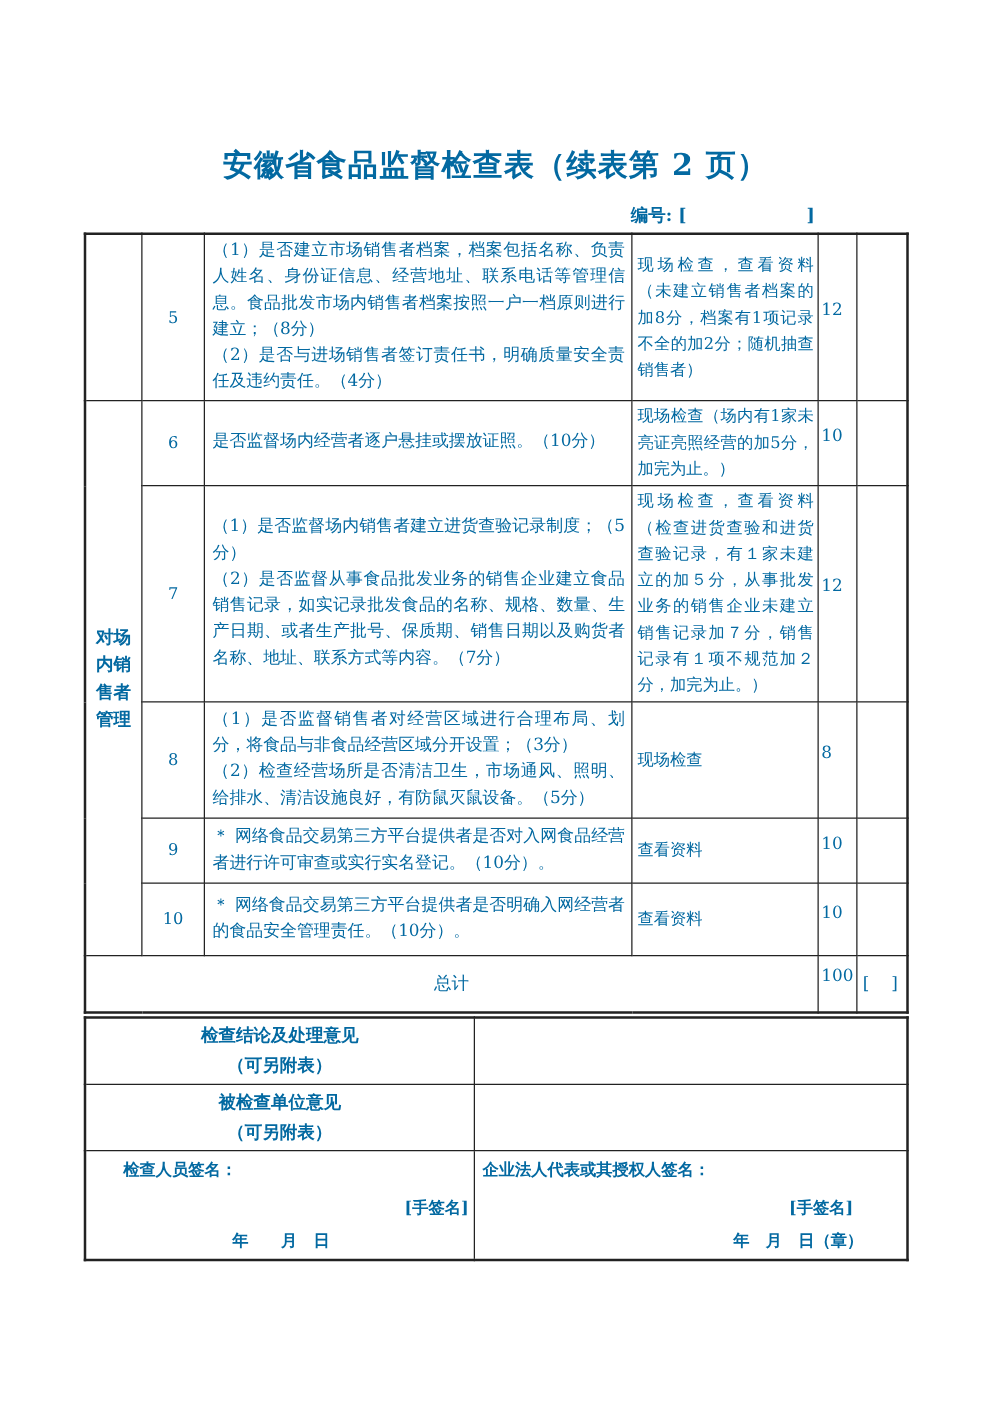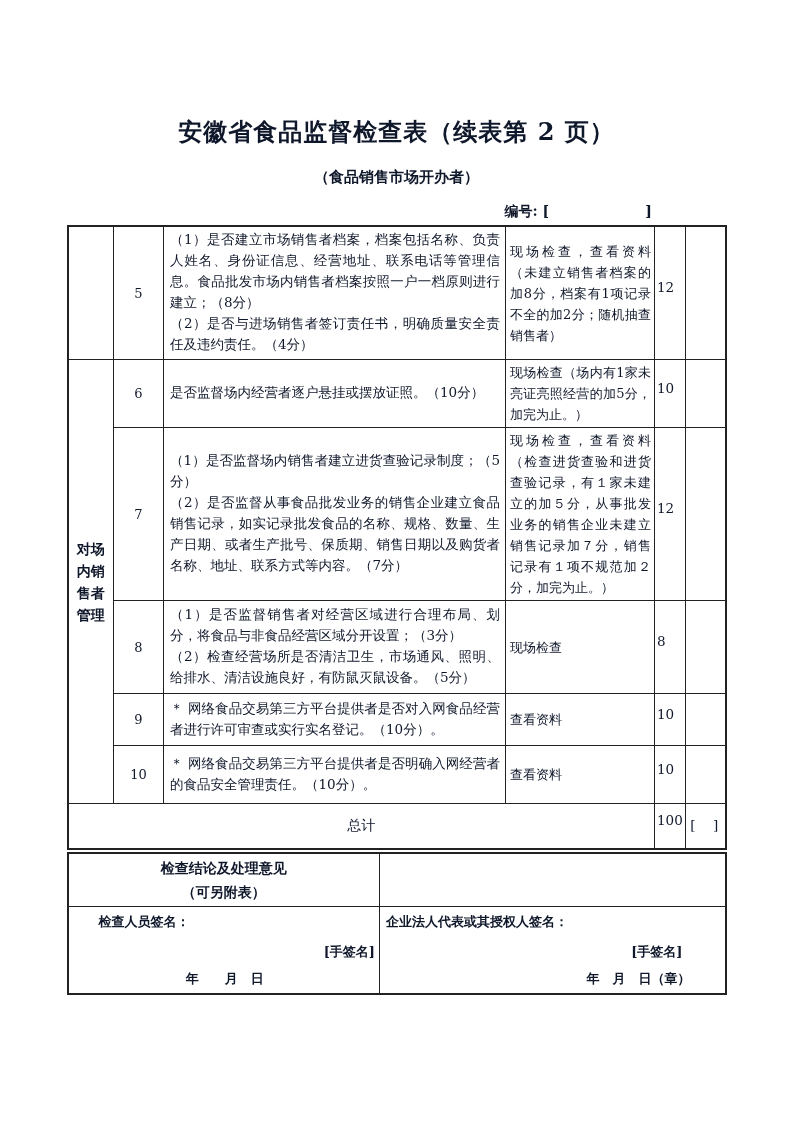--- a/index.html
+++ b/index.html
@@ -1,20 +1,20 @@
 <!DOCTYPE html>
 <html><head>
 <meta charset="utf-8">
 <style>
   html,body{margin:0;padding:0;background:#fff;}
   .page{
     position:relative;
     width:793px;height:1122px;
     background:#fff;
-    color:#0f172a;
+    color:#0369a1;
     font-family:"DejaVu Serif","Liberation Serif",serif;
     overflow:hidden;
   }
   .title{
     padding-top:116px;
     text-align:center;
     font-size:24px;
     font-weight:bold;
     letter-spacing:1px;
   }
@@ -95,21 +95,20 @@
   .sig-line2.pr40{padding-right:38px;}
   .sig-line3{margin-top:9px;text-align:center;}
   .sig-line3.right{text-align:right;padding-right:30px;}
 </style>
 </head>
 <body>
 
 <div class="page">
 
   <div class="title">安徽省食品监督检查表（续表第 2 页）</div>
-  <div class="subtitle">（食品销售市场开办者）</div>
 
   <div class="serial-row">
     <span class="serial"><span>编号: </span><span>[</span><span class="serial-gap"></span><span>]</span></span>
   </div>
 
   <table class="main">
     <colgroup>
       <col style="width:46px">
         <col style="width:50px">
         <col style="width:216px">
@@ -182,20 +181,27 @@
         <col style="width:346px">
       </colgroup>
     <tbody>
       <tr class="h52">
         <td class="blabel">
           <div>检查结论及处理意见</div>
           <div>（可另附表）</div>
         </td>
         <td></td>
       </tr>
+      <tr class="h48">
+        <td class="blabel">
+          <div>被检查单位意见</div>
+          <div>（可另附表）</div>
+        </td>
+        <td></td>
+      </tr>
       <tr class="h75">
         <td class="sig-cell">
           <div class="sig-line1 indent">检查人员签名：</div>
           <div class="sig-line2">[手签名]</div>
           <div class="sig-line3">年　　月　日</div>
         </td>
         <td class="sig-cell">
           <div class="sig-line1">企业法人代表或其授权人签名：</div>
           <div class="sig-line2 pr40">[手签名]</div>
           <div class="sig-line3 right">年　月　日（章）</div>

